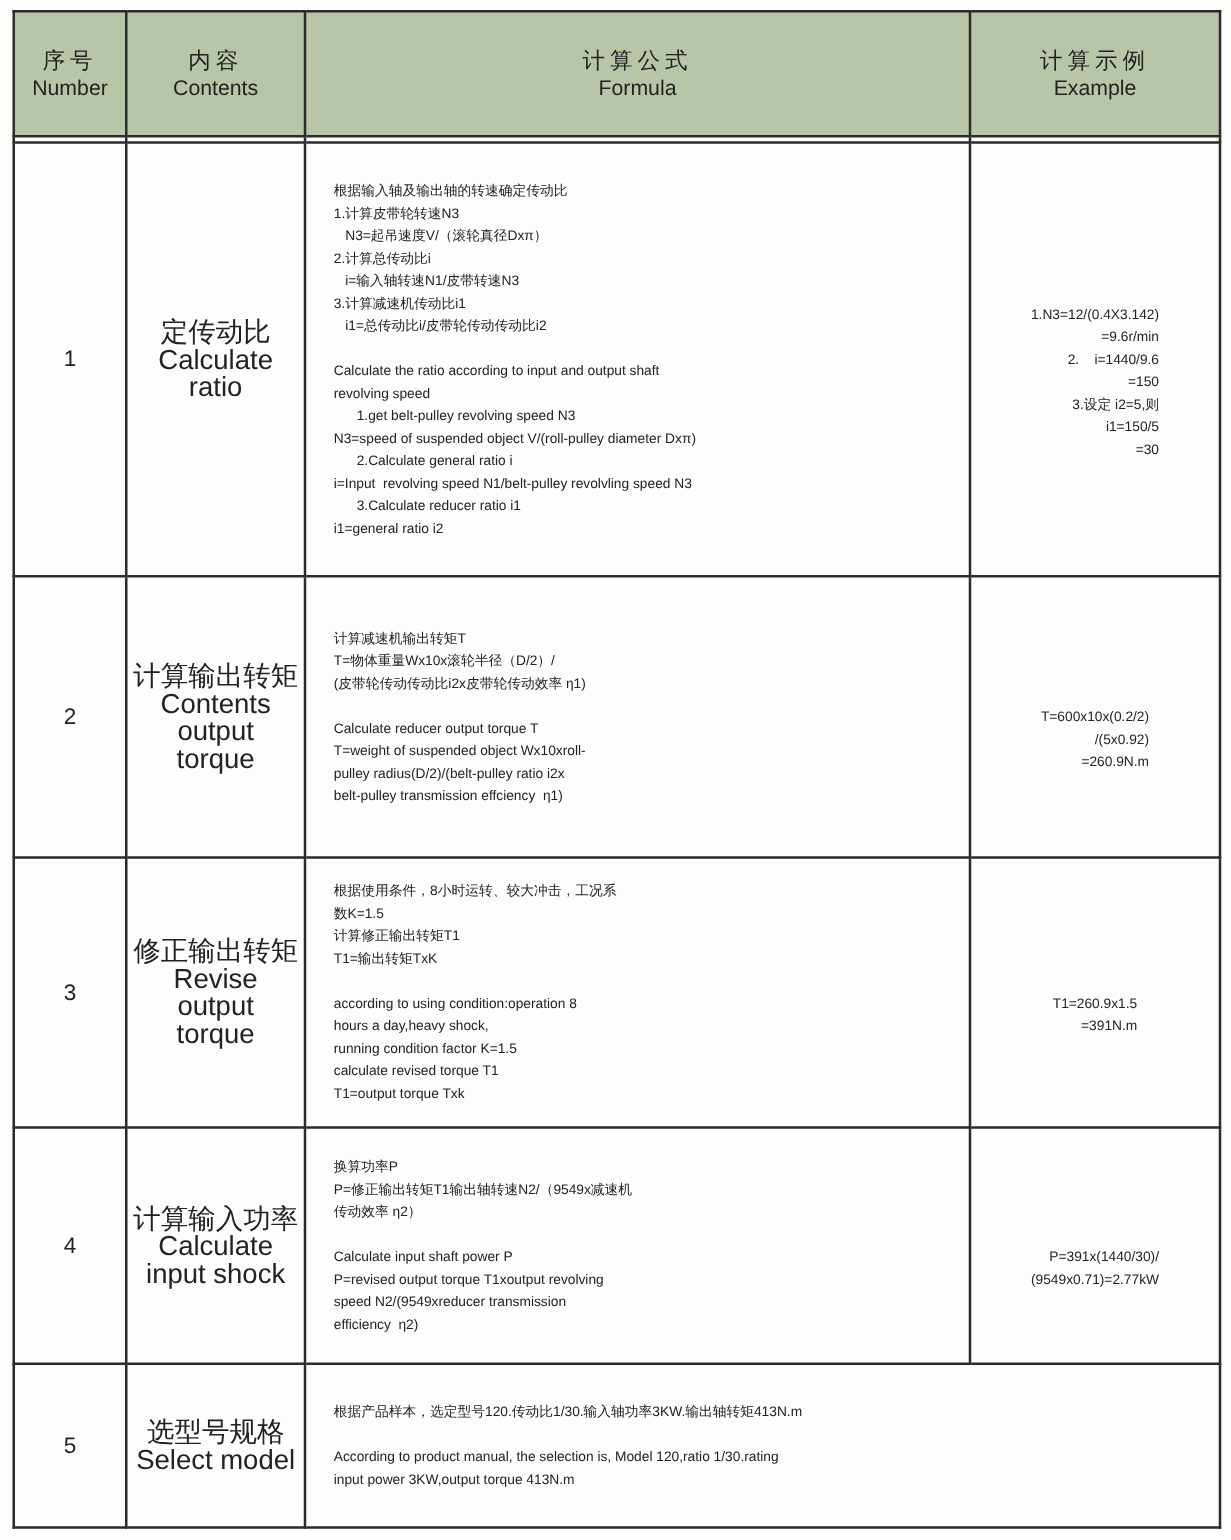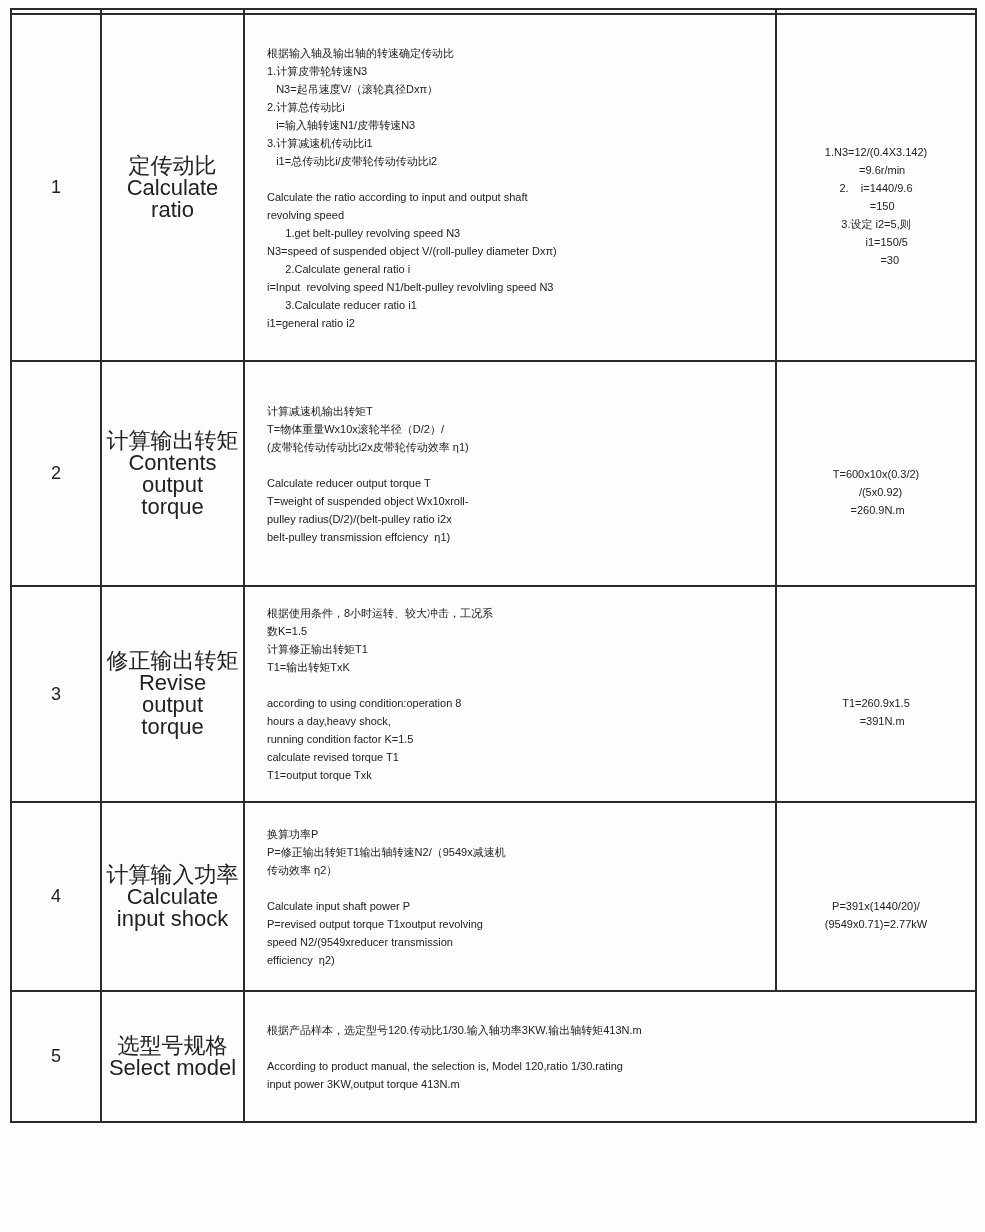--- a/index.html
+++ b/index.html
@@ -86,21 +86,21 @@
   }
   td.cell-formula .pre {
     padding: 10px 8px 10px 22px;
     text-align: left;
   }
   td.cell-example {
     text-align: center;
   }
   td.cell-example .pre {
     display: inline-block;
-    text-align: center;
+    text-align: right;
     padding: 4px 2px;
     margin-top: 36px;
   }
   td.cell-merged .pre {
     padding: 10px 14px 10px 22px;
     text-align: left;
   }
 </style>
 </head>
 <body>
@@ -108,20 +108,38 @@
 <div class="page">
   <table class="spec-table">
     <colgroup>
       <col class="c1">
         <col class="c2">
         <col class="c3">
         <col class="c4">
     </colgroup>
 
     <tbody>
+        <tr class="head-row">
+      <th>
+        <div class="th-cn">序号</div>
+        <div class="th-en">Number</div>
+      </th>
+      <th>
+        <div class="th-cn">内容</div>
+        <div class="th-en">Contents</div>
+      </th>
+      <th>
+        <div class="th-cn">计算公式</div>
+        <div class="th-en">Formula</div>
+      </th>
+      <th>
+        <div class="th-cn">计算示例</div>
+        <div class="th-en">Example</div>
+      </th>
+    </tr>
 
     <tr class="gap-row">
       <td></td>
       <td></td>
       <td></td>
       <td></td>
     </tr>
 
     <tr class="r1">
       <td class="cell-num">1</td>
@@ -167,21 +185,21 @@
         <div class="pre">计算减速机输出转矩T
 T=物体重量Wx10x滚轮半径（D/2）/
 (皮带轮传动传动比i2x皮带轮传动效率 η1)
 
 Calculate reducer output torque T
 T=weight of suspended object Wx10xroll-
 pulley radius(D/2)/(belt-pulley ratio i2x
 belt-pulley transmission effciency  η1)</div>
       </td>
       <td class="cell-example">
-        <div class="pre">T=600x10x(0.3/2)
+        <div class="pre">T=600x10x(0.2/2)
    /(5x0.92)
  =260.9N.m</div>
       </td>
     </tr>
 
     <tr class="r3">
       <td class="cell-num">3</td>
       <td class="cell-contents">修正输出转矩
 Revise
 output
@@ -213,21 +231,21 @@
         <div class="pre">换算功率P
 P=修正输出转矩T1输出轴转速N2/（9549x减速机
 传动效率 η2）
 
 Calculate input shaft power P
 P=revised output torque T1xoutput revolving
 speed N2/(9549xreducer transmission
 efficiency  η2)</div>
       </td>
       <td class="cell-example">
-        <div class="pre">P=391x(1440/20)/
+        <div class="pre">P=391x(1440/30)/
 (9549x0.71)=2.77kW</div>
       </td>
     </tr>
 
     <tr class="r5">
       <td class="cell-num">5</td>
       <td class="cell-contents">选型号规格
 Select model</td>
       <td class="cell-merged" colspan="2">
         <div class="pre">根据产品样本，选定型号120.传动比1/30.输入轴功率3KW.输出轴转矩413N.m

